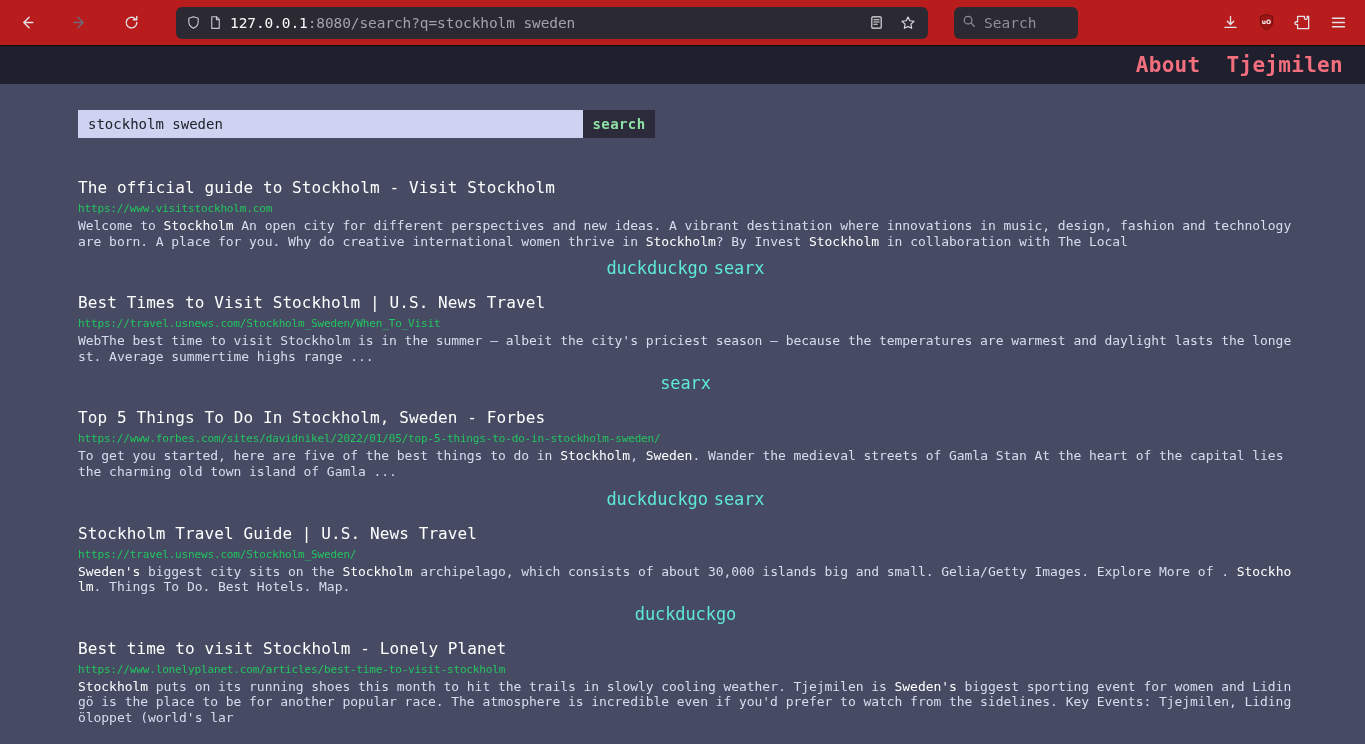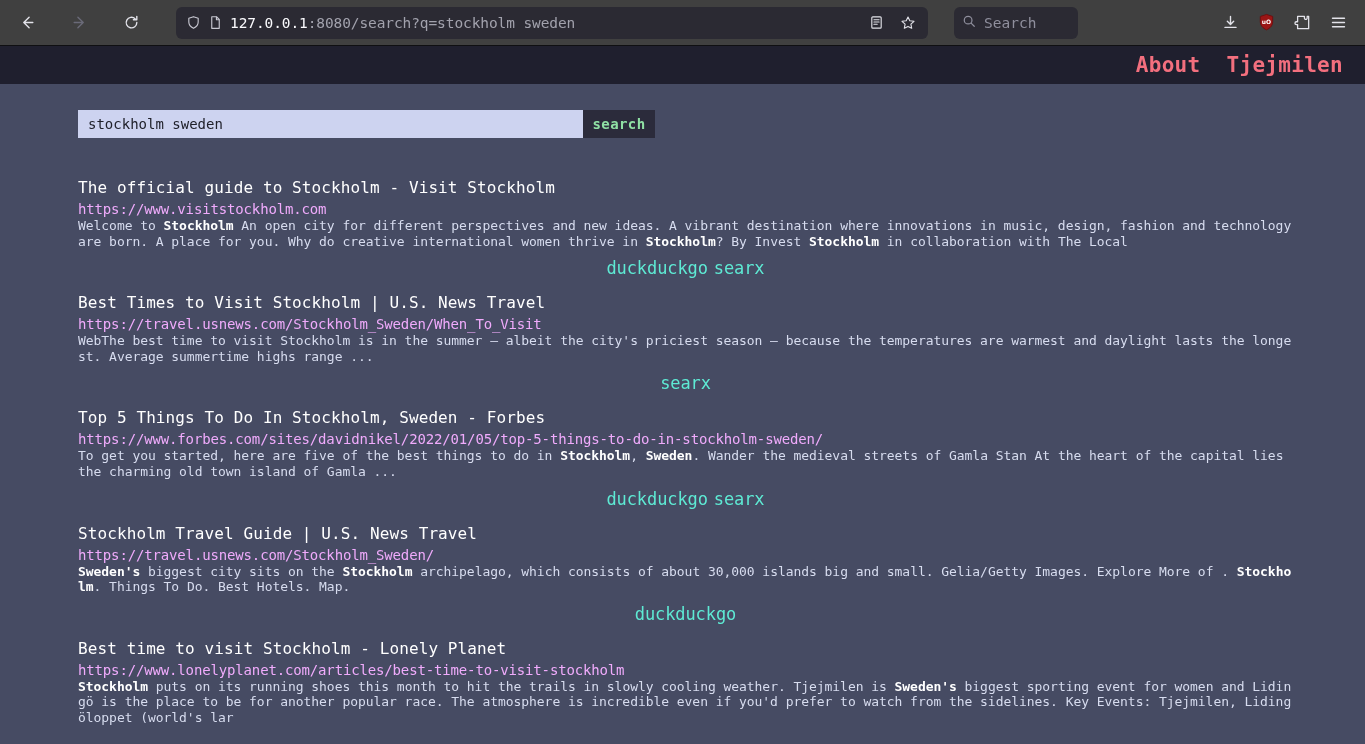--- a/index.html
+++ b/index.html
@@ -43,21 +43,21 @@
     border-radius: 5px;
   }
   .tablist-chevron {
     position: absolute; right: 12px; bottom: 6px;
     width: 24px; height: 24px; display: flex;
     align-items: center; justify-content: center; color: #e8e8ee;
   }
 
   .navbar {
     height: 46px; display: flex; align-items: center;
-    padding: 0 10px; gap: 18px; background: #404040;
+    padding: 0 10px; gap: 18px; background: #b91c1c;
     border-bottom: 1px solid #0f0f12;
   }
   .navbtn {
     width: 34px; height: 32px; border-radius: 5px;
     display: flex; align-items: center; justify-content: center;
     color: #e3e3ea;
   }
   .navbtn.disabled { color: #6a6a78; }
 
   .urlbar {
@@ -125,29 +125,29 @@
   }
 
   .results { margin-top: 40px; }
   .result { padding: 0 72px 0 66px; margin-bottom: 15px; position: relative; }
   .r-title {
     color: #ffffff; font-size: 16px; font-weight: normal;
     letter-spacing: 0.1px; line-height: 20px; text-decoration: none;
     display: inline-block; margin-bottom: 3px;
   }
   .r-url {
-    color: #f0abfc; font-size: 14px; line-height: 16px;
+    color: #22c55e; font-size: 11px; line-height: 16px;
     letter-spacing: -0.15px; word-break: break-all;
   }
   .r-snippet {
     color: #d7dcef; font-size: 13px; line-height: 15.6px;
     letter-spacing: -0.05px; margin-top: 1px;
     word-break: break-all;
   }
-  .r-snippet b { color: #ffffff; font-weight: bold; }
+  .r-snippet b { color: #ffffff; font-weight: normal; }
   .r-engines {
     text-align: center; color: #5eead4; font-size: 17px;
     margin-top: 9px; padding-right: 6px; letter-spacing: -0.1px;
   }
   .r-engines span { margin-left: 6px; }
 </style>
 </head>
 <body>
 
 <div class="chrome">

